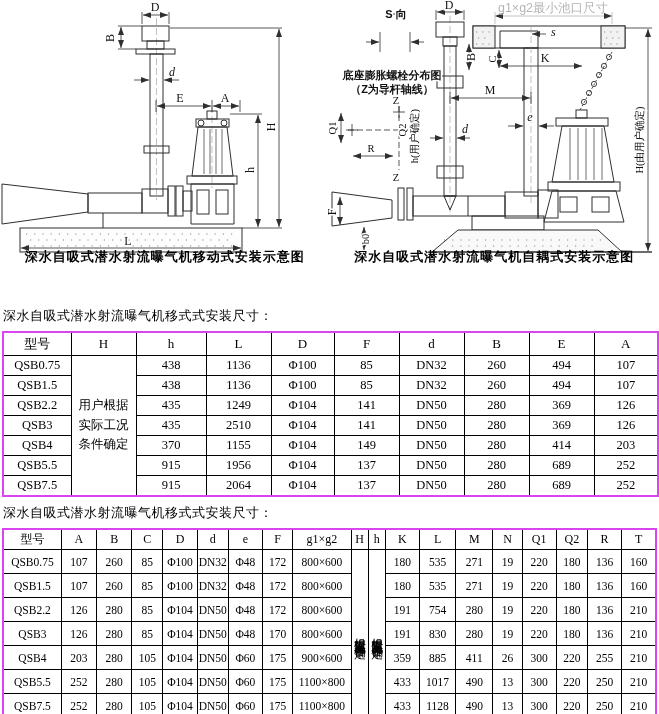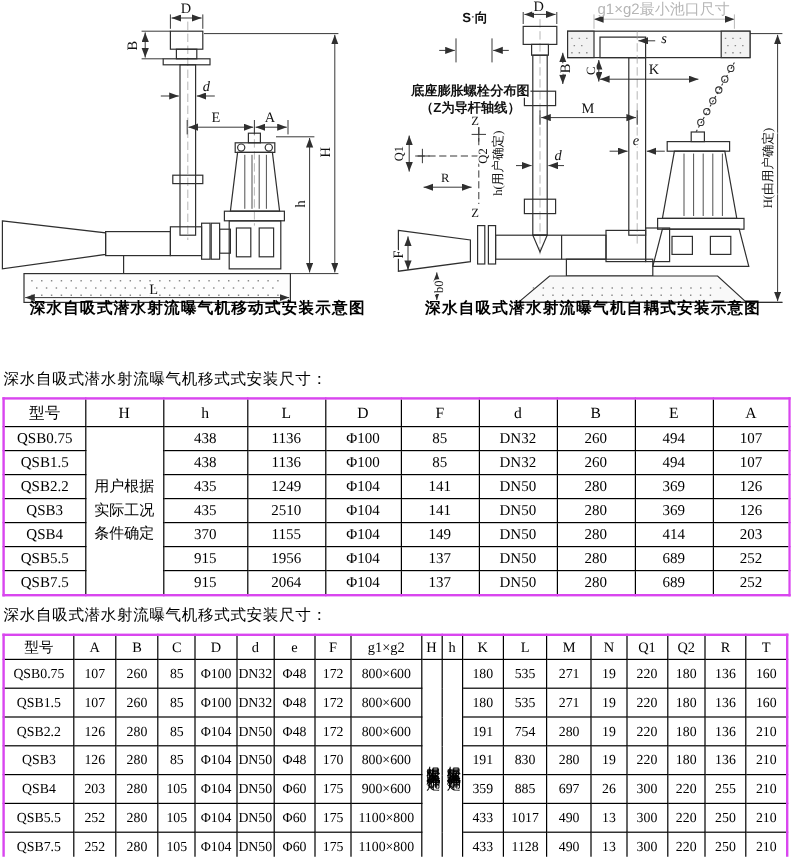--- a/index.html
+++ b/index.html
@@ -475,21 +475,21 @@
         <td>203</td>
         <td>280</td>
         <td>105</td>
         <td>Φ104</td>
         <td>DN50</td>
         <td>Φ60</td>
         <td>175</td>
         <td>900×600</td>
         <td>359</td>
         <td>885</td>
-        <td>697</td>
+        <td>411</td>
         <td>26</td>
         <td>300</td>
         <td>220</td>
         <td>255</td>
         <td>210</td>
       </tr>
       <tr>
         <td class="model">QSB5.5</td>
         <td>252</td>
         <td>280</td>

